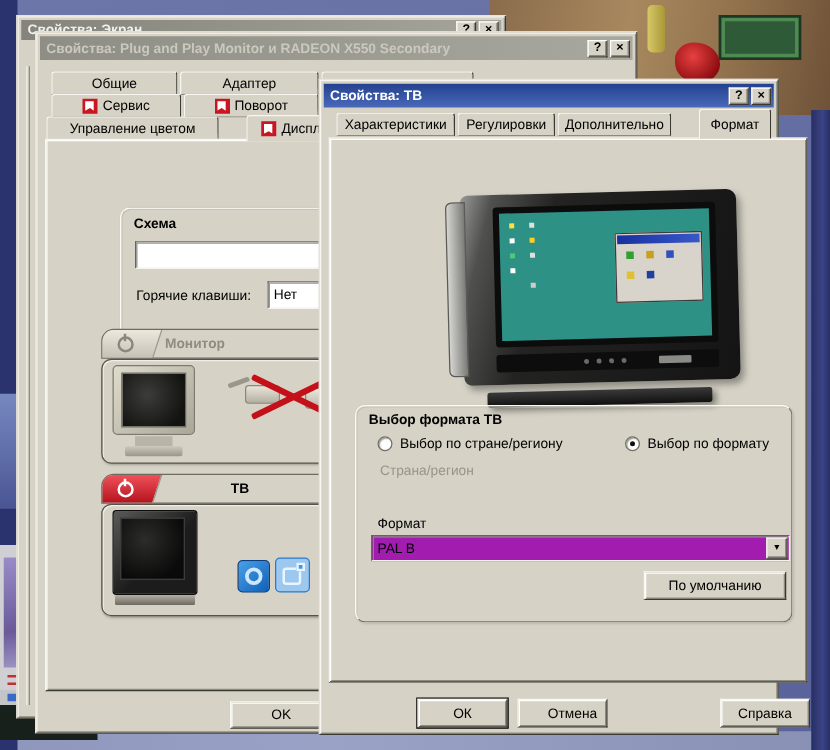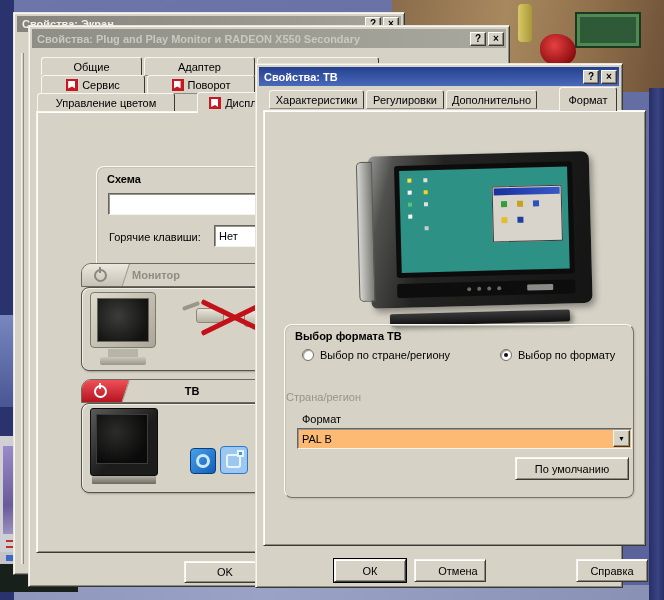--- a/index.html
+++ b/index.html
@@ -49,21 +49,21 @@
     border-radius:8px; box-shadow:1px 1px 0 #c6c2b6 inset, 1px 1px 2px rgba(0,0,0,0.12); }
 
   .combo { position:absolute; height:21px; border:1px solid;
     border-color:#67655b #f4f2ec #f4f2ec #67655b; box-shadow: inset 1px 1px 0 #989690;
     display:flex; align-items:center; }
   .combo .val { flex:1; padding:0 4px; white-space:nowrap; overflow:hidden; }
   .combo .drop { width:17px; align-self:stretch; margin:1px; background:#d6d2c6;
     border:1px solid; border-color:#f8f6f0 #3a3a32 #3a3a32 #f8f6f0;
     box-shadow:inset -1px -1px 0 #8d8b81; display:flex; align-items:center;
     justify-content:center; font-size:7px; }
-  .combo.on { background:#fdba74; }
+  .combo.on { background:#a21caf; }
   .combo.off { background:#d6d2c6; color:#97958a; }
   .combo.off .drop { color:#8d8b81; }
 
   .radio { position:absolute; width:12px; height:12px; border-radius:50%; background:#fff;
     border:1px solid #716f65; box-shadow: inset 1px 1px 1px #a09e94; }
   .radio.checked::after { content:""; position:absolute; left:3px; top:3px; width:4px;
     height:4px; border-radius:50%; background:#101010; }
 
   .lbl { position:absolute; white-space:nowrap; }
   .b { font-weight:bold; }
@@ -298,21 +298,21 @@
 
     <div class="rgroup" style="left:28px;top:260px;width:350px;height:174px;z-index:32;">
       <span class="lbl b" style="left:10px;top:5px;">Выбор формата ТВ</span>
 
       <span class="radio" style="left:17px;top:24px;"></span>
       <span class="lbl" style="left:35px;top:24px;">Выбор по стране/региону</span>
 
       <span class="radio checked" style="left:215px;top:24px;"></span>
       <span class="lbl" style="left:233px;top:24px;">Выбор по формату</span>
 
-      <span class="lbl grey" style="left:1px;top:46px;margin-top:20px;">Страна/регион</span>
+      <span class="lbl grey" style="left:19px;top:46px;">Страна/регион</span>
 
       <span class="lbl" style="left:17px;top:88px;">Формат</span>
       <div class="combo on" style="left:12px;top:103px;width:335px;">
         <span class="val">PAL B</span>
         <span class="drop">
             <span>▼</span>
           </span>
       </div>
 
       <div class="btn" style="left:230px;top:132px;width:114px;height:23px;">

